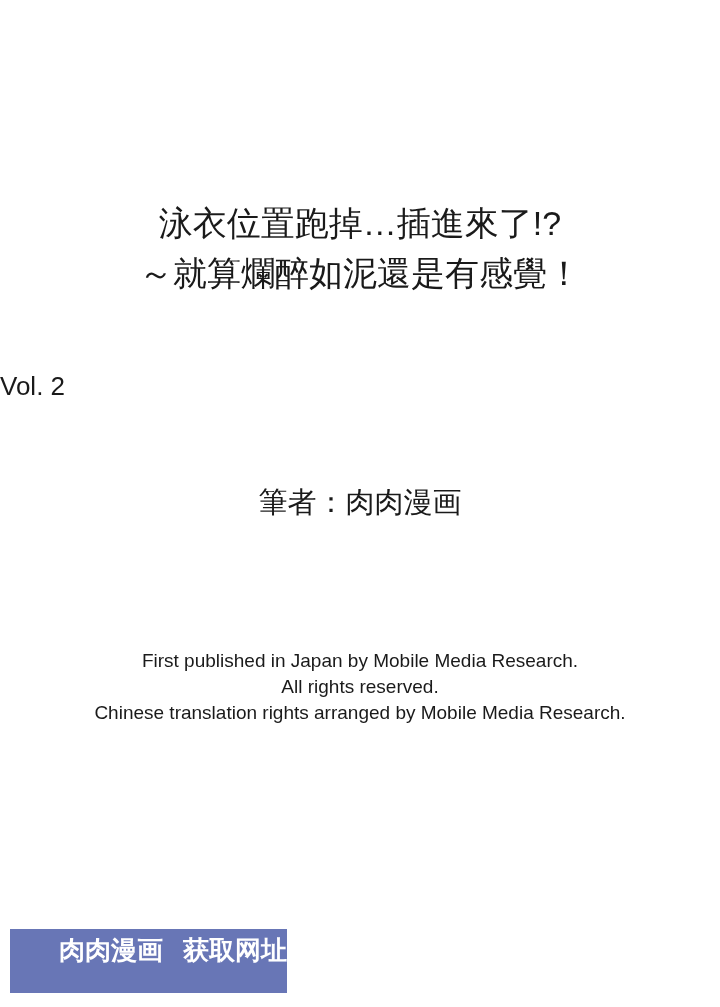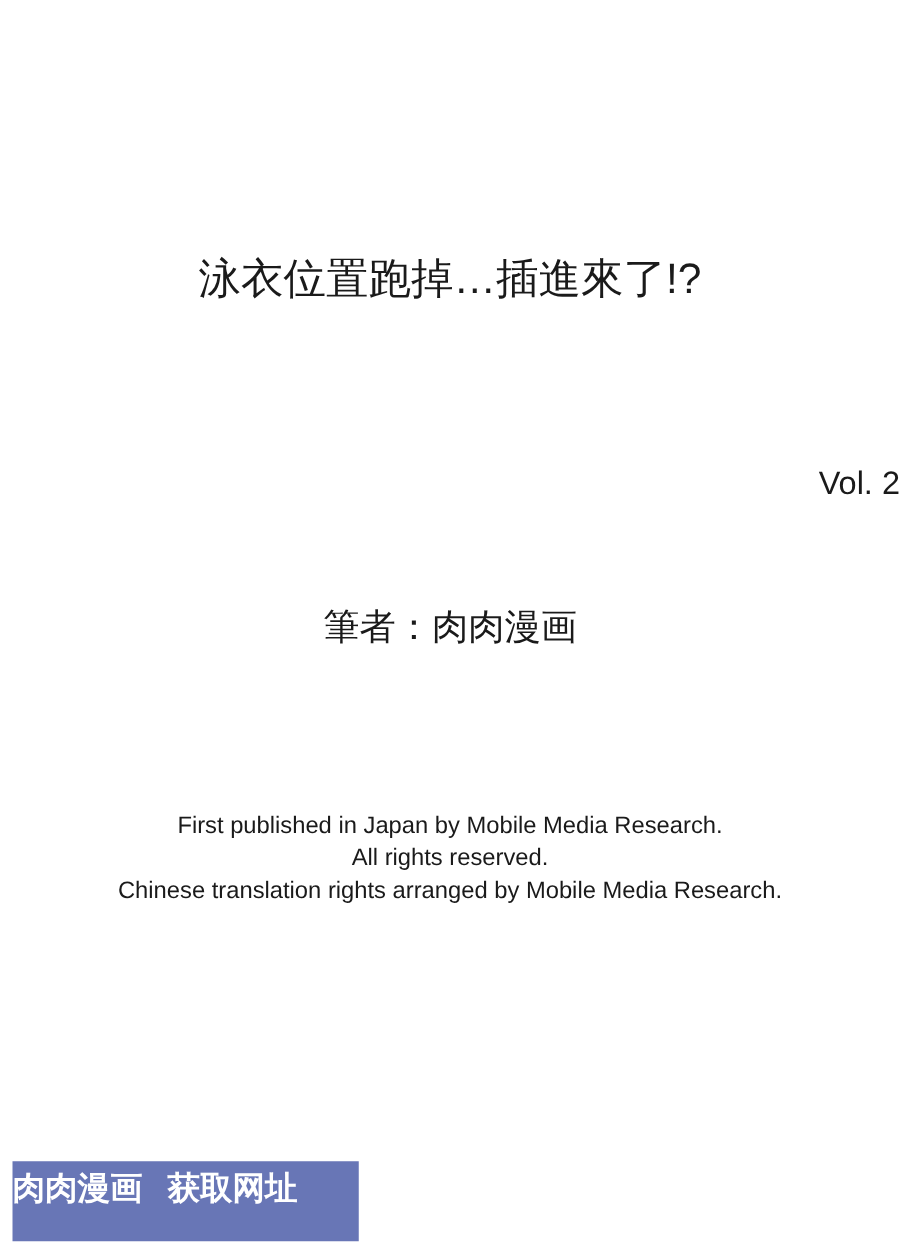--- a/index.html
+++ b/index.html
@@ -26,21 +26,21 @@
     line-height: 50px;
     font-weight: 500;
     letter-spacing: 0px;
     color: #1a1a1a;
   }
   .volume {
     position: absolute;
     top: 372px;
     left: 0;
     width: 720px;
-    text-align: right;
+    text-align: left;
     font-size: 26px;
     line-height: 28px;
     font-weight: 400;
     color: #1a1a1a;
   }
   .author {
     position: absolute;
     top: 486px;
     left: 0;
     width: 720px;
@@ -61,21 +61,21 @@
     font-weight: 400;
     color: #1a1a1a;
   }
   .watermark {
     position: absolute;
     left: 10px;
     top: 929px;
     width: 277px;
     height: 64px;
     background: #6876b6;
-    text-align: left;
+    text-align: right;
     overflow: hidden;
   }
   .watermark .wm-line1 {
     margin-top: 7px;
     font-size: 26px;
     line-height: 28px;
     font-weight: 700;
     color: #ffffff;
     white-space: nowrap;
   }
@@ -92,20 +92,21 @@
     white-space: nowrap;
   }
 </style>
 </head>
 <body>
 
 <div class="page">
 
   <div class="series-title">
     <div>泳衣位置跑掉…插進來了!?</div>
+    <div>～就算爛醉如泥還是有感覺！</div>
   </div>
 
   <div class="volume">Vol. 2</div>
 
   <div class="author">筆者：肉肉漫画</div>
 
   <div class="copyright">
     <div>First published in Japan by Mobile Media Research.</div>
     <div>All rights reserved.</div>
     <div>Chinese translation rights arranged by Mobile Media Research.</div>

